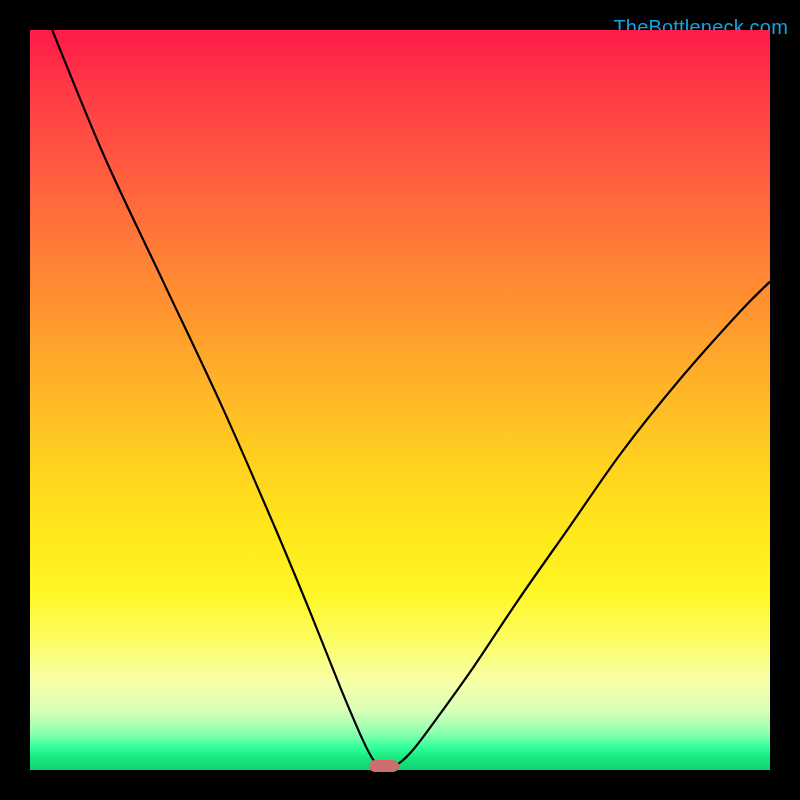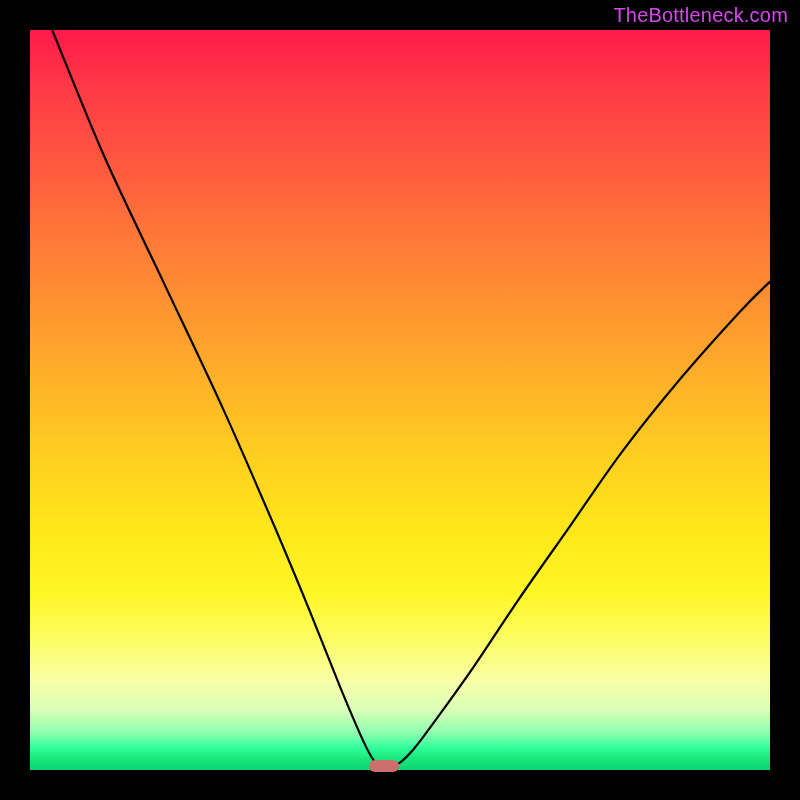--- a/index.html
+++ b/index.html
@@ -37,23 +37,23 @@
       #f8ffa8 88%,
       #d8ffb8 92%,
       #8effb0 95%,
       #2eff9a 97%,
       #18e67a 98.5%,
       #0ed372 100%
     );
   }
   .watermark {
     position: absolute;
-    top: 4px;
+    top: 16px;
     right: 12px;
-    color: #d946ef;
+    color: #0ea5e9;
     font-size: 20px;
     letter-spacing: 0.2px;
     user-select: none;
   }
   .curve-svg {
     position: absolute;
     left: 0; top: 0;
     width: 740px;
     height: 740px;
   }

